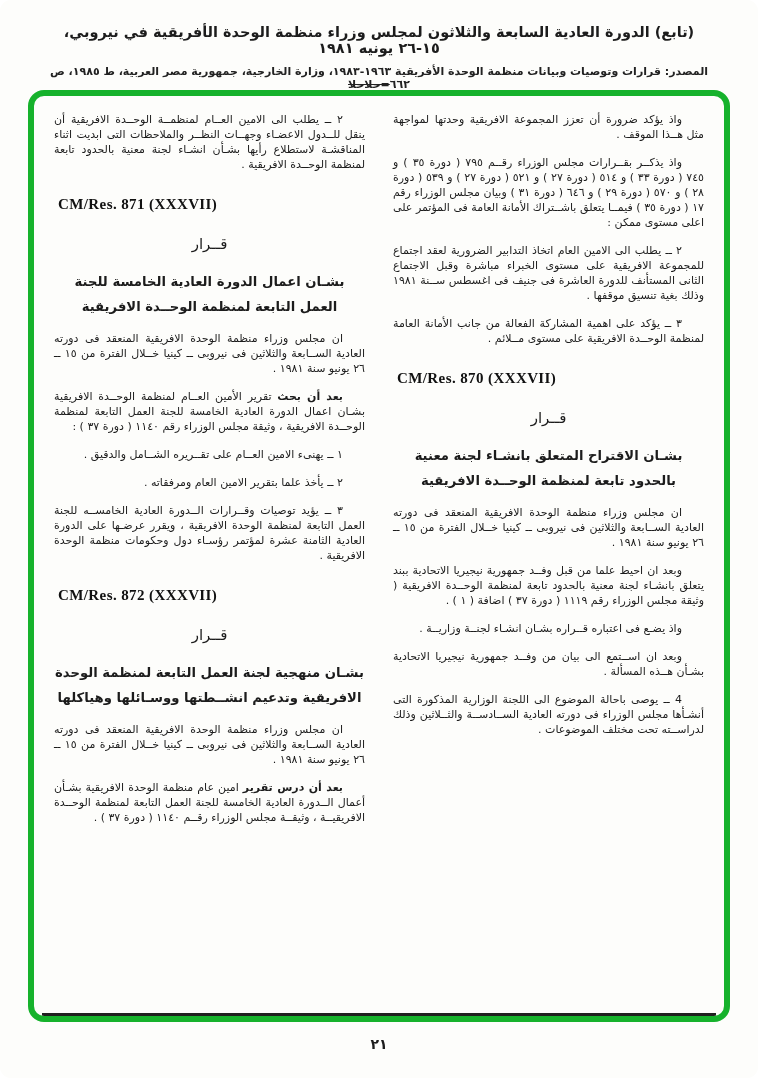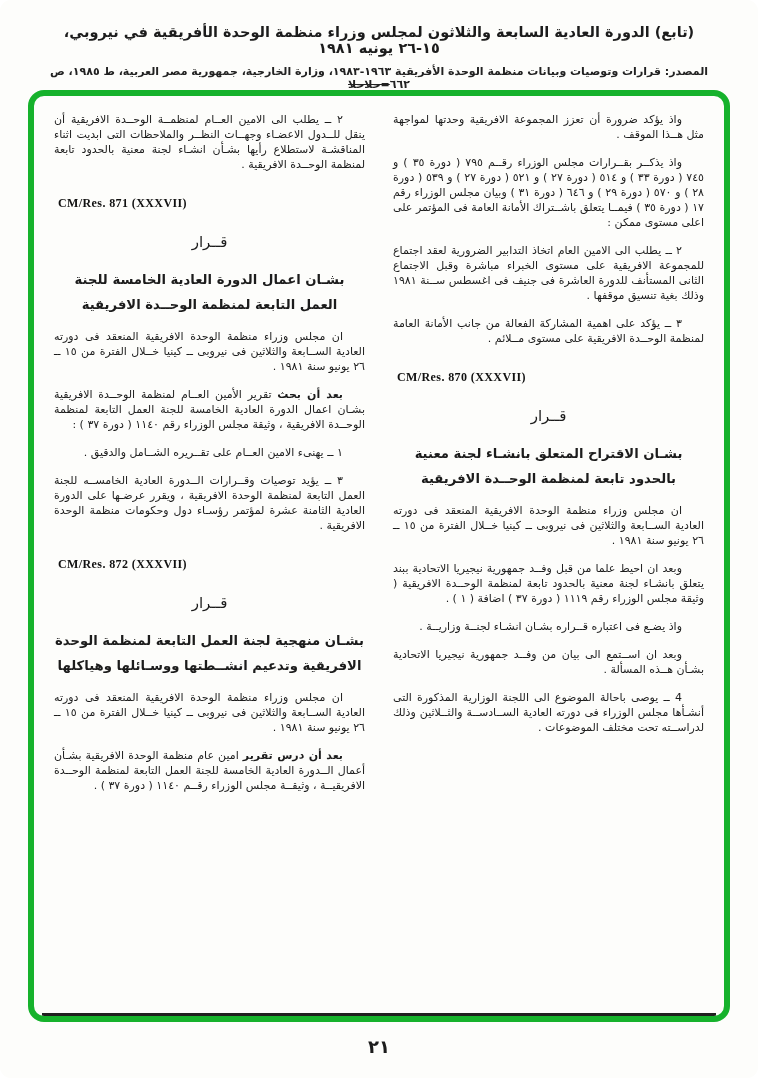--- a/index.html
+++ b/index.html
@@ -64,21 +64,21 @@
     text-align: justify;
     text-indent: 22px;
     margin-bottom: 13px;
   }
   .p b { font-weight: 700; }
   .res {
     direction: ltr;
     text-align: left;
     font-family: "Liberation Serif", serif;
     font-weight: 700;
-    font-size: 12px;
+    font-size: 15px;
     letter-spacing: 0.4px;
     margin: 24px 0 0 4px;
     color: #111;
   }
   .qarar {
     text-align: center;
     font-weight: 400;
     font-size: 15px;
     margin: 22px 0 16px 0;
   }
@@ -89,21 +89,21 @@
     line-height: 25px;
     margin-bottom: 12px;
   }
 
   
   .page-num {
     position: absolute;
     top: 1036px; left: 0; right: 0;
     text-align: center;
     font-weight: 700;
-    font-size: 18px;
+    font-size: 14px;
   }
 </style>
 </head>
 <body>
 
 <div class="page">
 
   <div class="header">
     <div class="header-line1">(تابع) الدورة العادية السابعة والثلاثون لمجلس وزراء منظمة الوحدة الأفريقية في نيروبي، ١٥-٢٦ يونيه ١٩٨١</div>
     <div class="header-line2">
@@ -140,20 +140,21 @@
         <div class="res">CM/Res. 871 (XXXVII)</div>
         <div class="qarar">قــرار</div>
         <div class="title">
           <span>بشـان اعمال الدورة العادية الخامسة للجنة</span><br>
           <span>العمل التابعة لمنظمة الوحــدة الافريقية</span>
         </div>
 
         <p class="p">ان مجلس وزراء منظمة الوحدة الافريقية المنعقد فى دورته العادية الســابعة والثلاثين فى نيروبى ــ كينيا خــلال الفترة من ١٥ ــ ٢٦ يونيو سنة ١٩٨١ .</p>
         <p class="p"><b>بعد أن بحث</b><span> تقرير الأمين العــام لمنظمة الوحــدة الافريقية بشـان اعمال الدورة العادية الخامسة للجنة العمل التابعة لمنظمة الوحــدة الافريقية ، وثيقة مجلس الوزراء رقم ١١٤٠ ( دورة ٣٧ ) :</span></p>
         <p class="p">١ ــ يهنىء الامين العــام على تقــريره الشــامل والدقيق .</p>
+        <p class="p">٢ ــ يأخذ علما بتقرير الامين العام ومرفقاته .</p>
         <p class="p">٣ ــ يؤيد توصيات وقــرارات الــدورة العادية الخامســه للجنة العمل التابعة لمنظمة الوحدة الافريقية ، ويقرر عرضـها على الدورة العادية الثامنة عشرة لمؤتمر رؤسـاء دول وحكومات منظمة الوحدة الافريقية .</p>
 
         <div class="res">CM/Res. 872 (XXXVII)</div>
         <div class="qarar">قــرار</div>
         <div class="title">
           <span>بشـان منهجية لجنة العمل التابعة لمنظمة الوحدة</span><br>
           <span>الافريقية وتدعيم انشــطتها ووسـائلها وهياكلها</span>
         </div>
 
         <p class="p">ان مجلس وزراء منظمة الوحدة الافريقية المنعقد فى دورته العادية الســابعة والثلاثين فى نيروبى ــ كينيا خــلال الفترة من ١٥ ــ ٢٦ يونيو سنة ١٩٨١ .</p>

